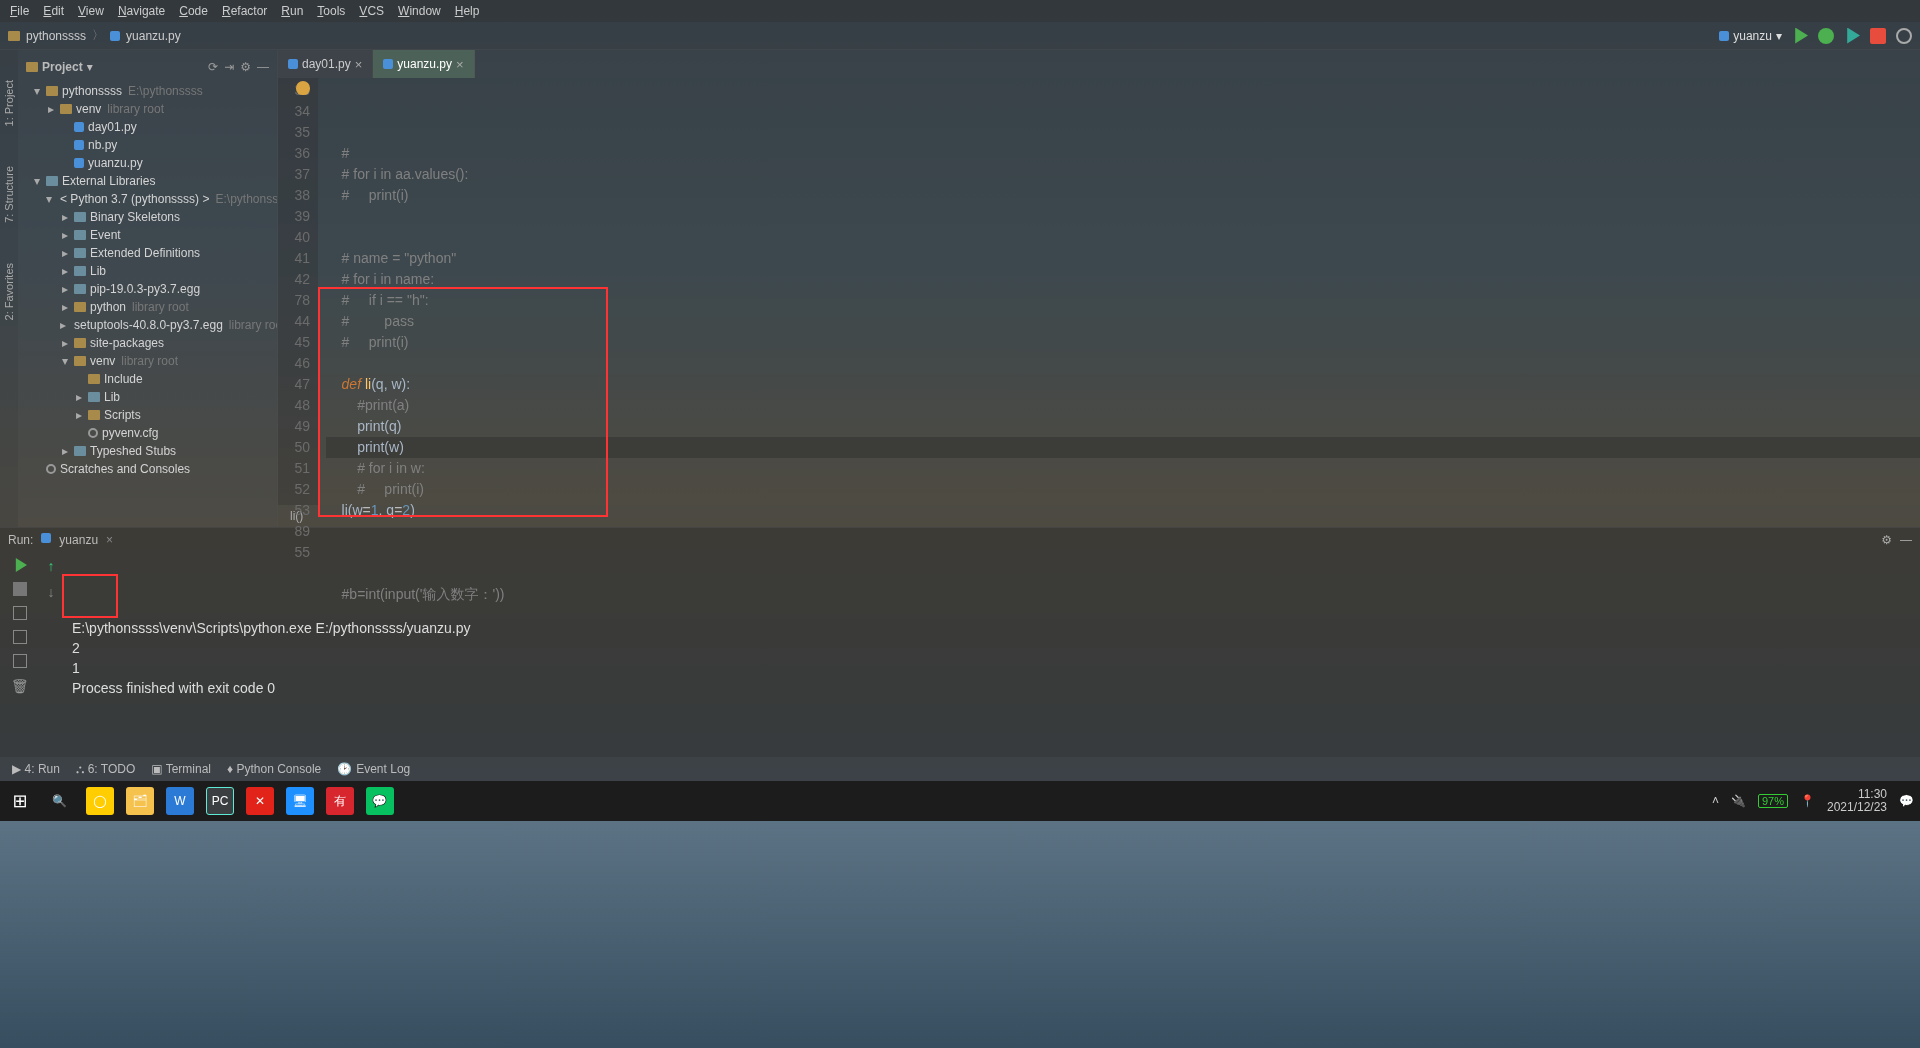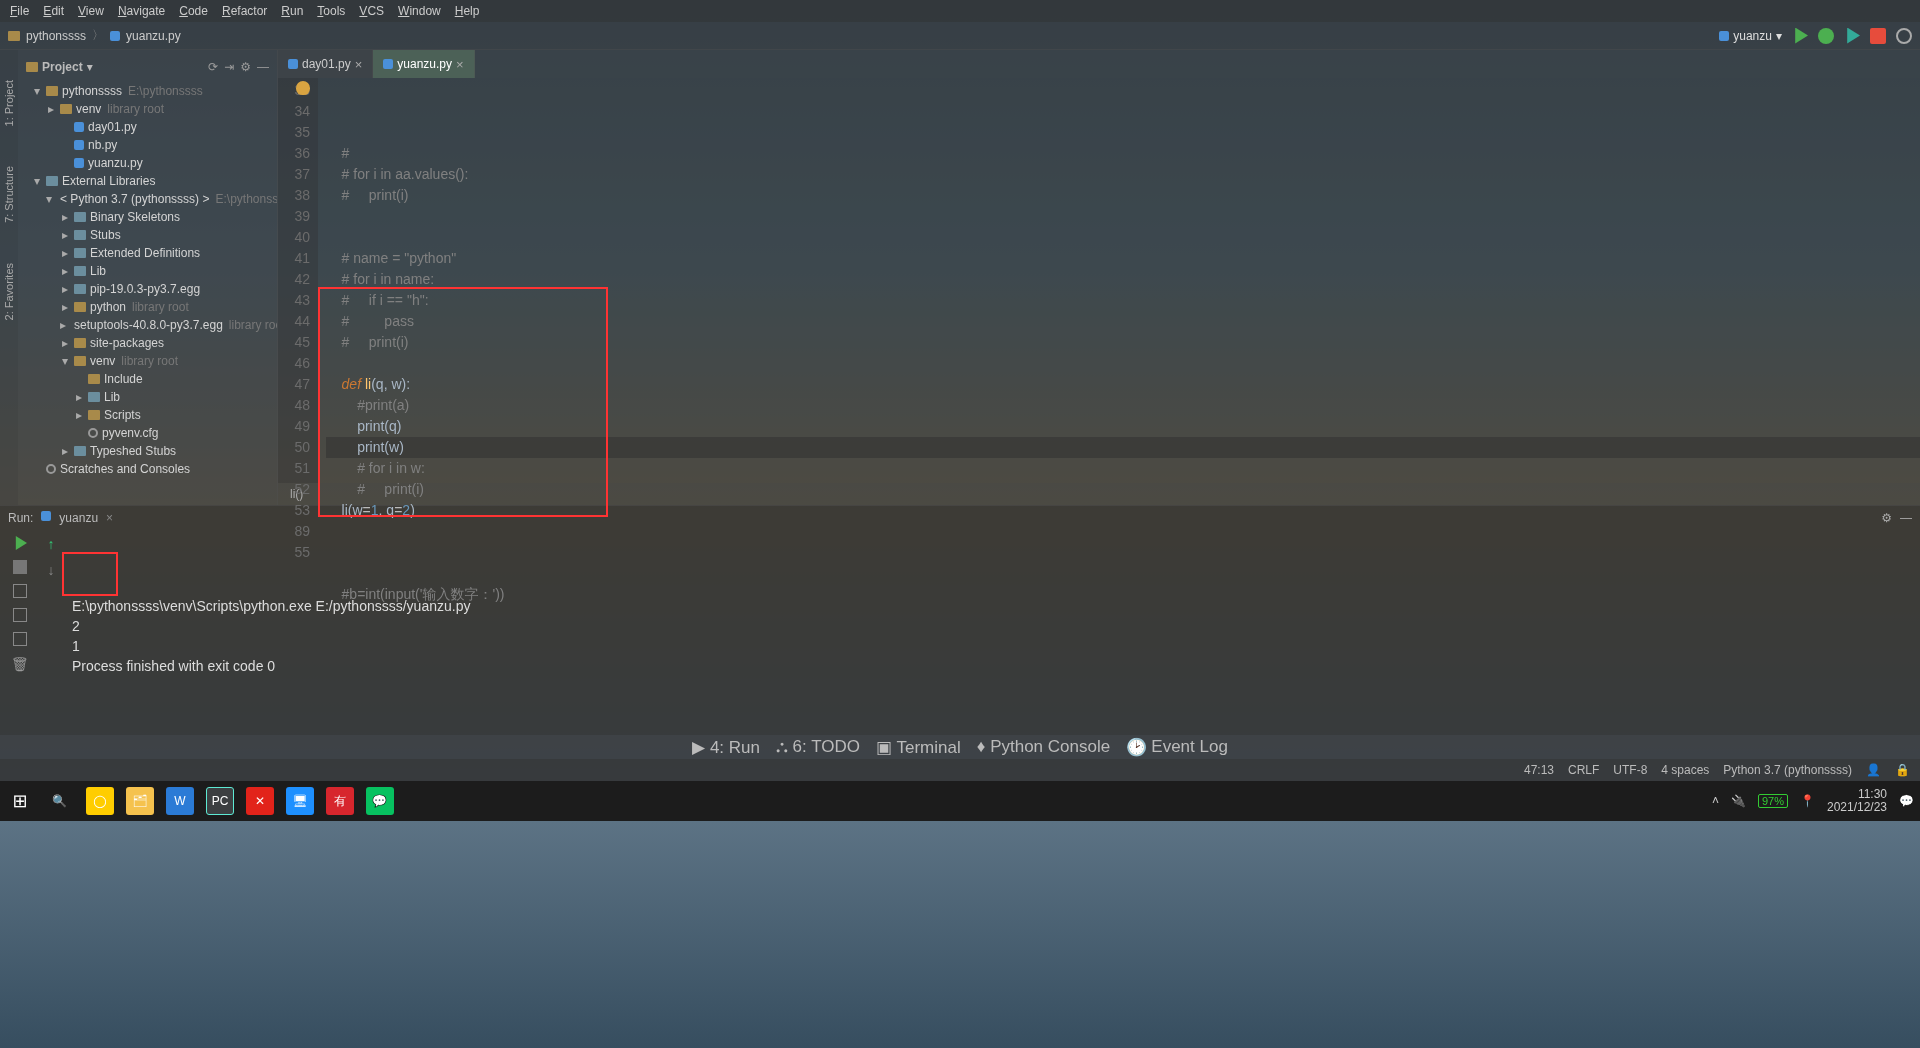--- a/index.html
+++ b/index.html
@@ -68,21 +68,21 @@
 .runpanel { height:230px; display:flex; flex-direction:column; border-top:1px solid rgba(80,80,80,.5); background:rgba(43,43,43,.65); }
 .run-head { display:flex; align-items:center; justify-content:space-between; height:24px; padding:0 8px; }
 .run-head-left{display:flex;align-items:flex-start;gap:8px}
 .run-head-right{display:flex;align-items:center;gap:8px;color:#aaa}
 .run-body { flex:1; display:flex; font-family:Consolas,monospace; font-size:14px; color:#ddd; position:relative; }
 .run-tools { width:40px; display:flex; flex-direction:column; align-items:center; gap:10px; padding-top:6px; }
 .run-tools .tbt{width:14px;height:14px}
 .run-out { flex:1; padding:6px 10px; position:relative; white-space:pre; line-height:20px; }
 
 
-.bottomtabs { height:24px; display:flex; align-items:center; gap:16px; padding:0 12px; background:rgba(50,52,55,.6); color:#bbb; font-size:17px; justify-content:center; }
+.bottomtabs { height:24px; display:flex; align-items:center; gap:16px; padding:0 12px; background:rgba(50,52,55,.6); color:#bbb; font-size:12px; justify-content:flex-start; }
 .bt-left{display:flex;align-items:center;gap:16px}
 .bt-item{display:flex;align-items:center;gap:4px}
 .status { height:22px; display:flex; align-items:center; justify-content:flex-end; gap:14px; padding:0 10px; background:rgba(45,45,45,.7); color:#bbb; font-size:12px; }
 
 .taskbar { height:40px; background:#1c1c1c; display:flex; align-items:center; justify-content:space-between; padding:0 6px; position:relative; }
 .tb-left{display:flex;align-items:center;gap:12px}
 .tb-right{display:flex;align-items:center;gap:12px;color:#ccc;font-size:12px}
 .tb-ico{width:28px;height:28px;border-radius:3px;display:flex;align-items:center;justify-content:center;color:#fff}
 .win-start{font-size:18px;color:#fff}
 .battery{border:1px solid #3c3;color:#3c3;padding:0 3px;border-radius:2px;font-size:11px}
@@ -191,21 +191,21 @@
             <span class="hint"> E:\pythonssss\venv</span>
           </div>
           <div class="node ind3">
             <span class="arrow">▸</span>
             <span class="lib-icon"></span>
             <span class="nm">Binary Skeletons</span>
           </div>
           <div class="node ind3">
             <span class="arrow">▸</span>
             <span class="lib-icon"></span>
-            <span class="nm">Stubs</span>
+            <span class="nm">Event</span>
           </div>
           <div class="node ind3">
             <span class="arrow">▸</span>
             <span class="lib-icon"></span>
             <span class="nm">Extended Definitions</span>
           </div>
           <div class="node ind3">
             <span class="arrow">▸</span>
             <span class="lib-icon"></span>
             <span class="nm">Lib</span>
@@ -289,21 +289,21 @@
             <div>33</div>
             <div>34</div>
             <div>35</div>
             <div>36</div>
             <div>37</div>
             <div>38</div>
             <div>39</div>
             <div>40</div>
             <div>41</div>
             <div>42</div>
-            <div>43</div>
+            <div>78</div>
             <div>44</div>
             <div>45</div>
             <div>46</div>
             <div>47</div>
             <div>48</div>
             <div>49</div>
             <div>50</div>
             <div>51</div>
             <div>52</div>
             <div>53</div>
@@ -358,29 +358,20 @@
         <span class="bt-item">⛬ 6: TODO</span>
         <span class="bt-item">▣ Terminal</span>
         <span class="bt-item">♦ Python Console</span>
       </div>
     <div class="bt-item">
       <span>🕑</span>
         <span>Event Log</span>
     </div>
   </div>
 
-  <div class="status">
-    <span>47:13</span>
-    <span>CRLF</span>
-    <span>UTF-8</span>
-    <span>4 spaces</span>
-    <span>Python 3.7 (pythonssss)</span>
-    <span>👤</span>
-    <span>🔒</span>
-  </div>
 
 </div>
 
 <div class="taskbar">
   <div class="tb-left">
     <span class="tb-ico win-start">⊞</span>
     <span class="tb-ico">🔍</span>
     <span class="tb-ico" style="background:#ffcd00">◯</span>
     <span class="tb-ico" style="background:#f5c24e">🗂</span>
     <span class="tb-ico" style="background:#2b7bd6">W</span>

